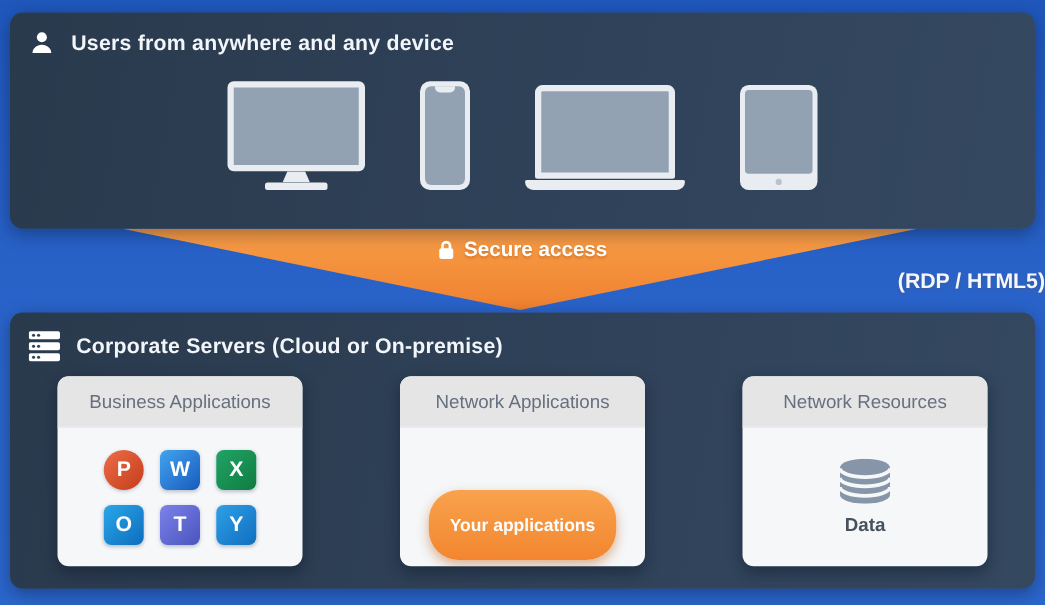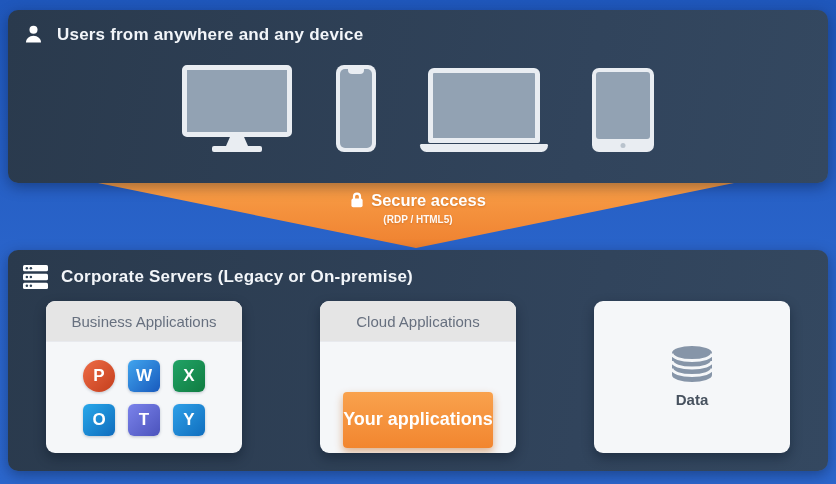--- a/index.html
+++ b/index.html
@@ -39,22 +39,22 @@
   .tablet .tscreen { position:absolute; left:4px; right:4px; top:4px; bottom:13px; background:#92a2b3; border-radius:3px; }
   .tablet .home { position:absolute; bottom:4px; left:50%; transform:translateX(-50%);
     width:5px; height:5px; border-radius:50%; background:#b9c3cd; }
 
   
   .funnel-svg { position:absolute; left:0; top:182px; z-index:2; display:block; }
   .funnel-label { position:absolute; top:191px; left:0; width:836px; z-index:4;
     text-align:center; color:#fff; pointer-events:none; }
   .funnel-title { display:inline-flex; gap:7px;
     font-size:16.5px; font-weight:bold; text-shadow:0 1px 2px rgba(150,70,0,.35); }
-  .funnel-sub { font-size:10px; font-weight:bold; margin-top:2px; opacity:.95;
-    text-shadow:0 1px 2px rgba(150,70,0,.3); }
+  .funnel-sub { font-size:17px; font-weight:bold; margin-top:2px; opacity:.95;
+    text-shadow:0 1px 2px rgba(150,70,0,.3);text-align:right; }
 
   
   .cards { position:absolute; left:38px; right:38px; top:51px; height:152px;
     display:flex; justify-content:space-between; }
   .card { width:196px; border-radius:9px; background:#f5f7f9; overflow:hidden;
     display:flex; flex-direction:column; box-shadow:0 5px 12px rgba(5,15,30,.38); }
   .card-header { flex:none; height:41px; display:flex; align-items:center; justify-content:center;
     background:#e5e5e5; border-bottom:1px solid #e8eaee; color:#67707f; font-size:15px; }
   .card-body { flex:1; display:flex; align-items:center; justify-content:center; }
 
@@ -62,23 +62,23 @@
   .tile { width:32px; height:32px; border-radius:6px; display:flex; align-items:center;
     justify-content:center; color:#fff; font-weight:bold; font-size:17px;
     box-shadow:0 1px 3px rgba(20,40,70,.25); }
   .tile-ppt     { border-radius:50%; background:linear-gradient(135deg,#ed6c47,#c43e1c); }
   .tile-word    { background:linear-gradient(135deg,#41a5ee,#185abd); }
   .tile-excel   { background:linear-gradient(135deg,#21a366,#107c41); }
   .tile-outlook { background:linear-gradient(135deg,#28a8ea,#0f6cbd); }
   .tile-teams   { background:linear-gradient(135deg,#7b83eb,#4b53bc); }
   .tile-yammer  { background:linear-gradient(135deg,#2ea0e8,#106ebe); }
 
-  .apps-button { width:150px; height:56px; border:none; border-radius:4px; cursor:pointer;
+  .apps-button { width:150px; height:56px; border:none; border-radius:24px; cursor:pointer;
     background:linear-gradient(180deg,#f9a24d,#f2862f); color:#fff; font-weight:bold;
-    font-size:18px; font-family:"Liberation Sans",sans-serif;
+    font-size:14px; font-family:"Liberation Sans",sans-serif;
     box-shadow:0 4px 9px rgba(190,90,10,.45);margin-top:44px; }
 
   .resources { display:flex; gap:34px; align-items:flex-end; }
   .resource { display:flex; flex-direction:column; align-items:center; gap:9px; }
   .resource-label { font-size:15px; font-weight:bold; color:#47525f; }
 </style>
 </head>
 <body>
 
 <div class="stage">
@@ -148,47 +148,48 @@
           <g fill="#2e4155">
             <circle cx="4" cy="4.3" r="1.3"></circle>
               <circle cx="8.2" cy="4.3" r="1.3"></circle>
             <circle cx="4" cy="13.5" r="1.3"></circle>
               <circle cx="8.2" cy="13.5" r="1.3"></circle>
             <circle cx="4" cy="22.7" r="1.3"></circle>
               <circle cx="8.2" cy="22.7" r="1.3"></circle>
           </g>
         </svg>
       </span>
-      <span class="panel-title">Corporate Servers (Legacy or On-premise)</span>
+      <span class="panel-title">Corporate Servers (Cloud or On-premise)</span>
     </div>
 
     <div class="cards">
 
       <div class="card">
         <div class="card-header">Business Applications</div>
         <div class="card-body">
           <div class="apps-grid">
             <div class="tile tile-ppt">P</div>
             <div class="tile tile-word">W</div>
             <div class="tile tile-excel">X</div>
             <div class="tile tile-outlook">O</div>
             <div class="tile tile-teams">T</div>
             <div class="tile tile-yammer">Y</div>
           </div>
         </div>
       </div>
 
       <div class="card">
-        <div class="card-header">Cloud Applications</div>
+        <div class="card-header">Network Applications</div>
         <div class="card-body">
           <button class="apps-button">Your applications</button>
         </div>
       </div>
 
       <div class="card">
+        <div class="card-header">Network Resources</div>
         <div class="card-body">
           <div class="resources">
             <div class="resource">
               <span class="hdr-icon">
                 <svg width="46" height="36" viewBox="0 0 46 36">
                   <path d="M3 7a20 7 0 0 1 40 0V29a20 7 0 0 1 -40 0Z" fill="#8695a8"></path>
                   <g fill="none" stroke="#f5f7f9" stroke-width="3">
                     <path d="M3 7.6a20 7 0 0 0 40 0"></path>
                     <path d="M3 15.1a20 7 0 0 0 40 0"></path>
                     <path d="M3 22.6a20 7 0 0 0 40 0"></path>

